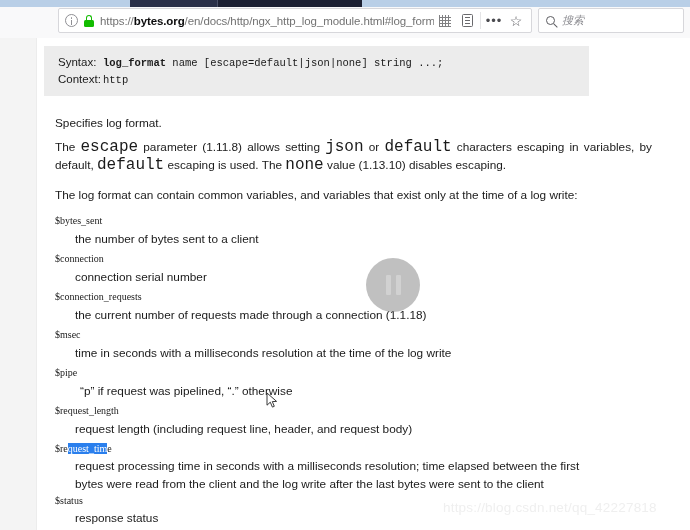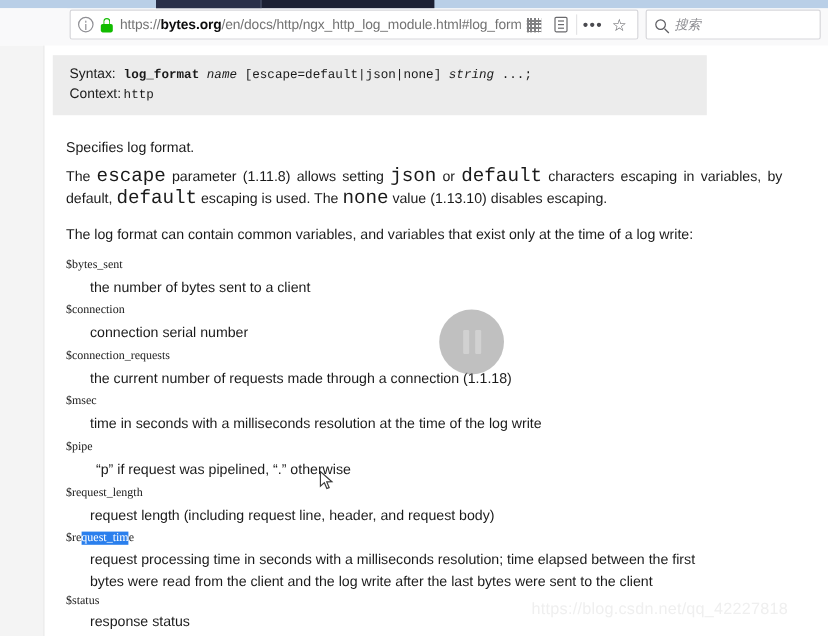--- a/index.html
+++ b/index.html
@@ -231,21 +231,21 @@
     color: #1a1a1a;
     display: inline-block;
     min-width: 45px;
   }
   .mono {
     font-family: "Liberation Mono", monospace;
     font-size: 10.5px;
     color: #1a1a1a;
   }
   .mono.b { font-weight: bold; }
-  .mono.i { font-style: italic; }
+  .mono.i { }
 
   .para {
     position: absolute;
     font-family: "Liberation Sans", sans-serif;
     font-size: 11.8px;
     color: #1a1a1a;
     line-height: 18px;
     text-align: justify;
   }
   .para .code {

